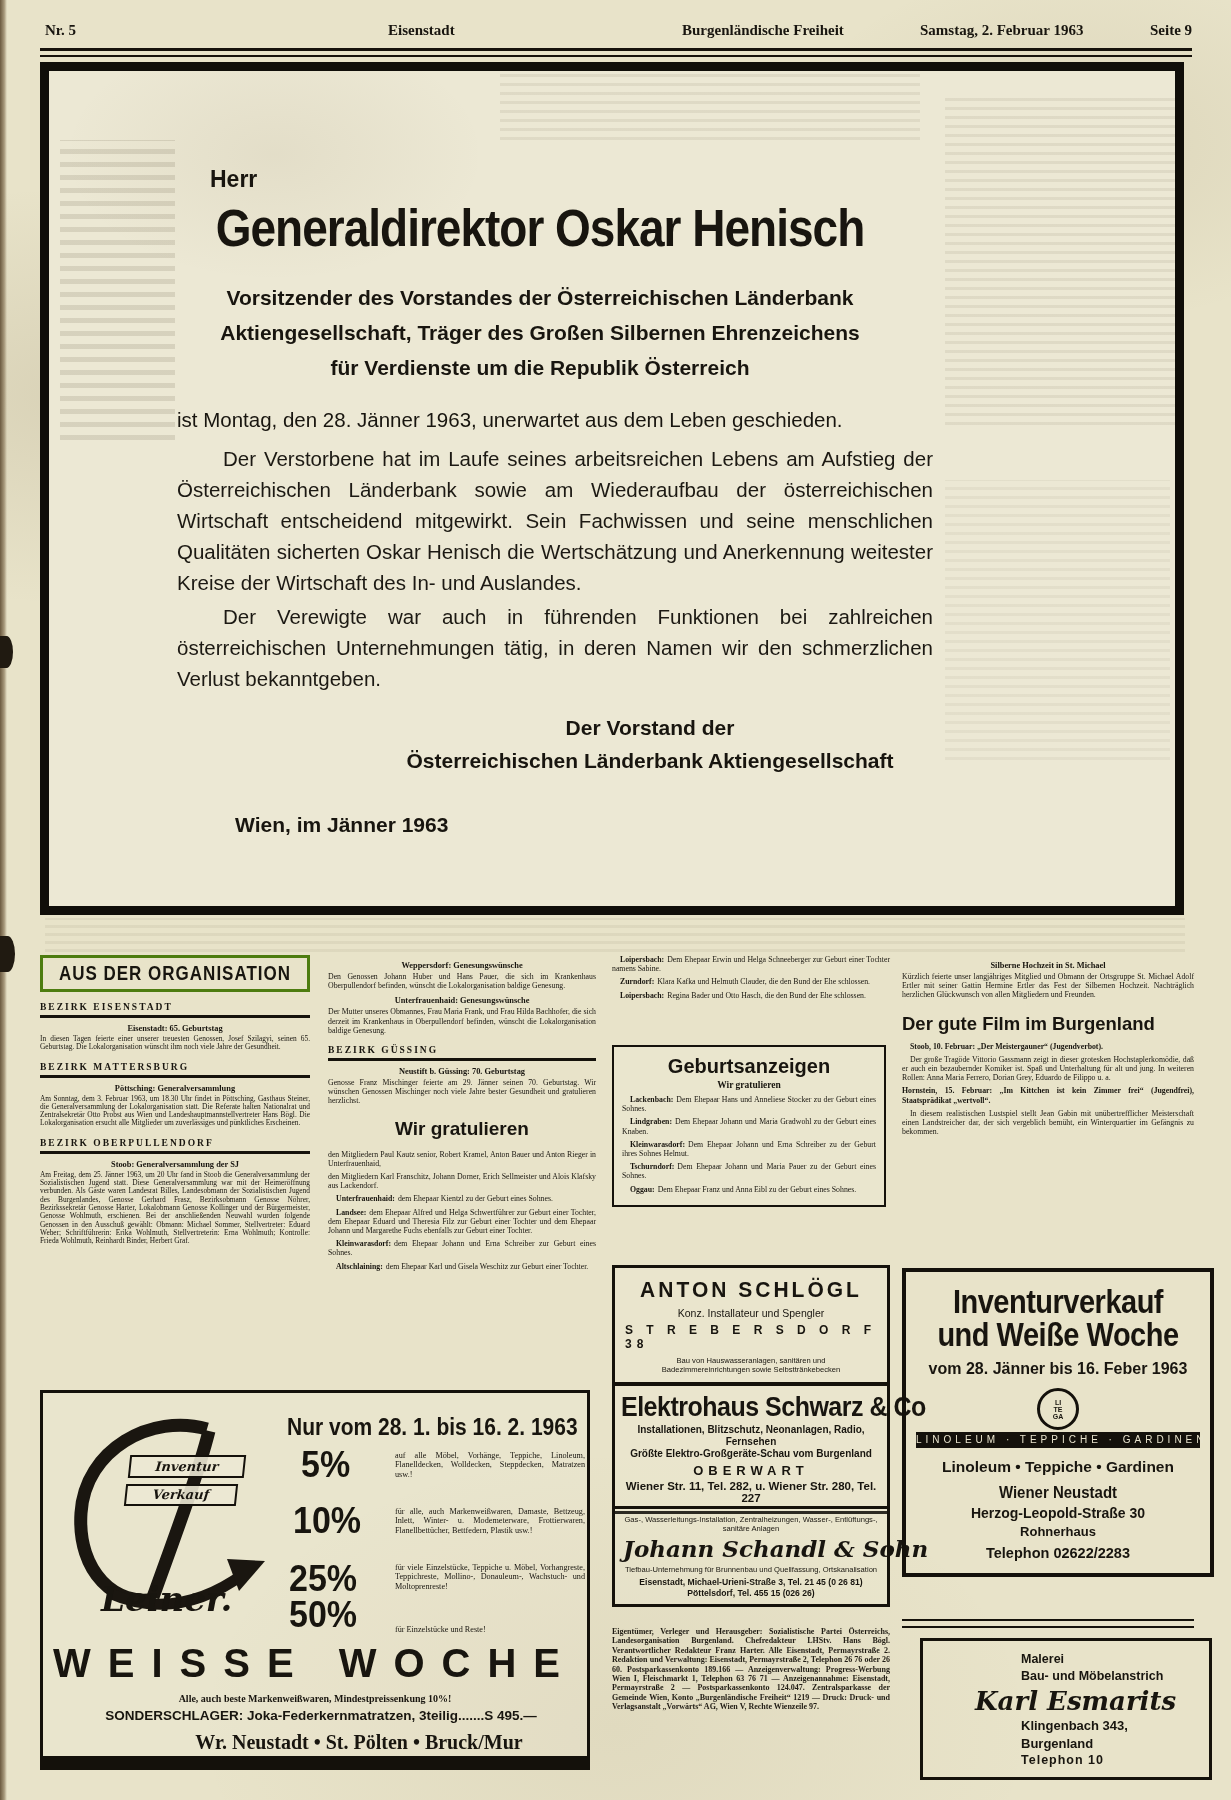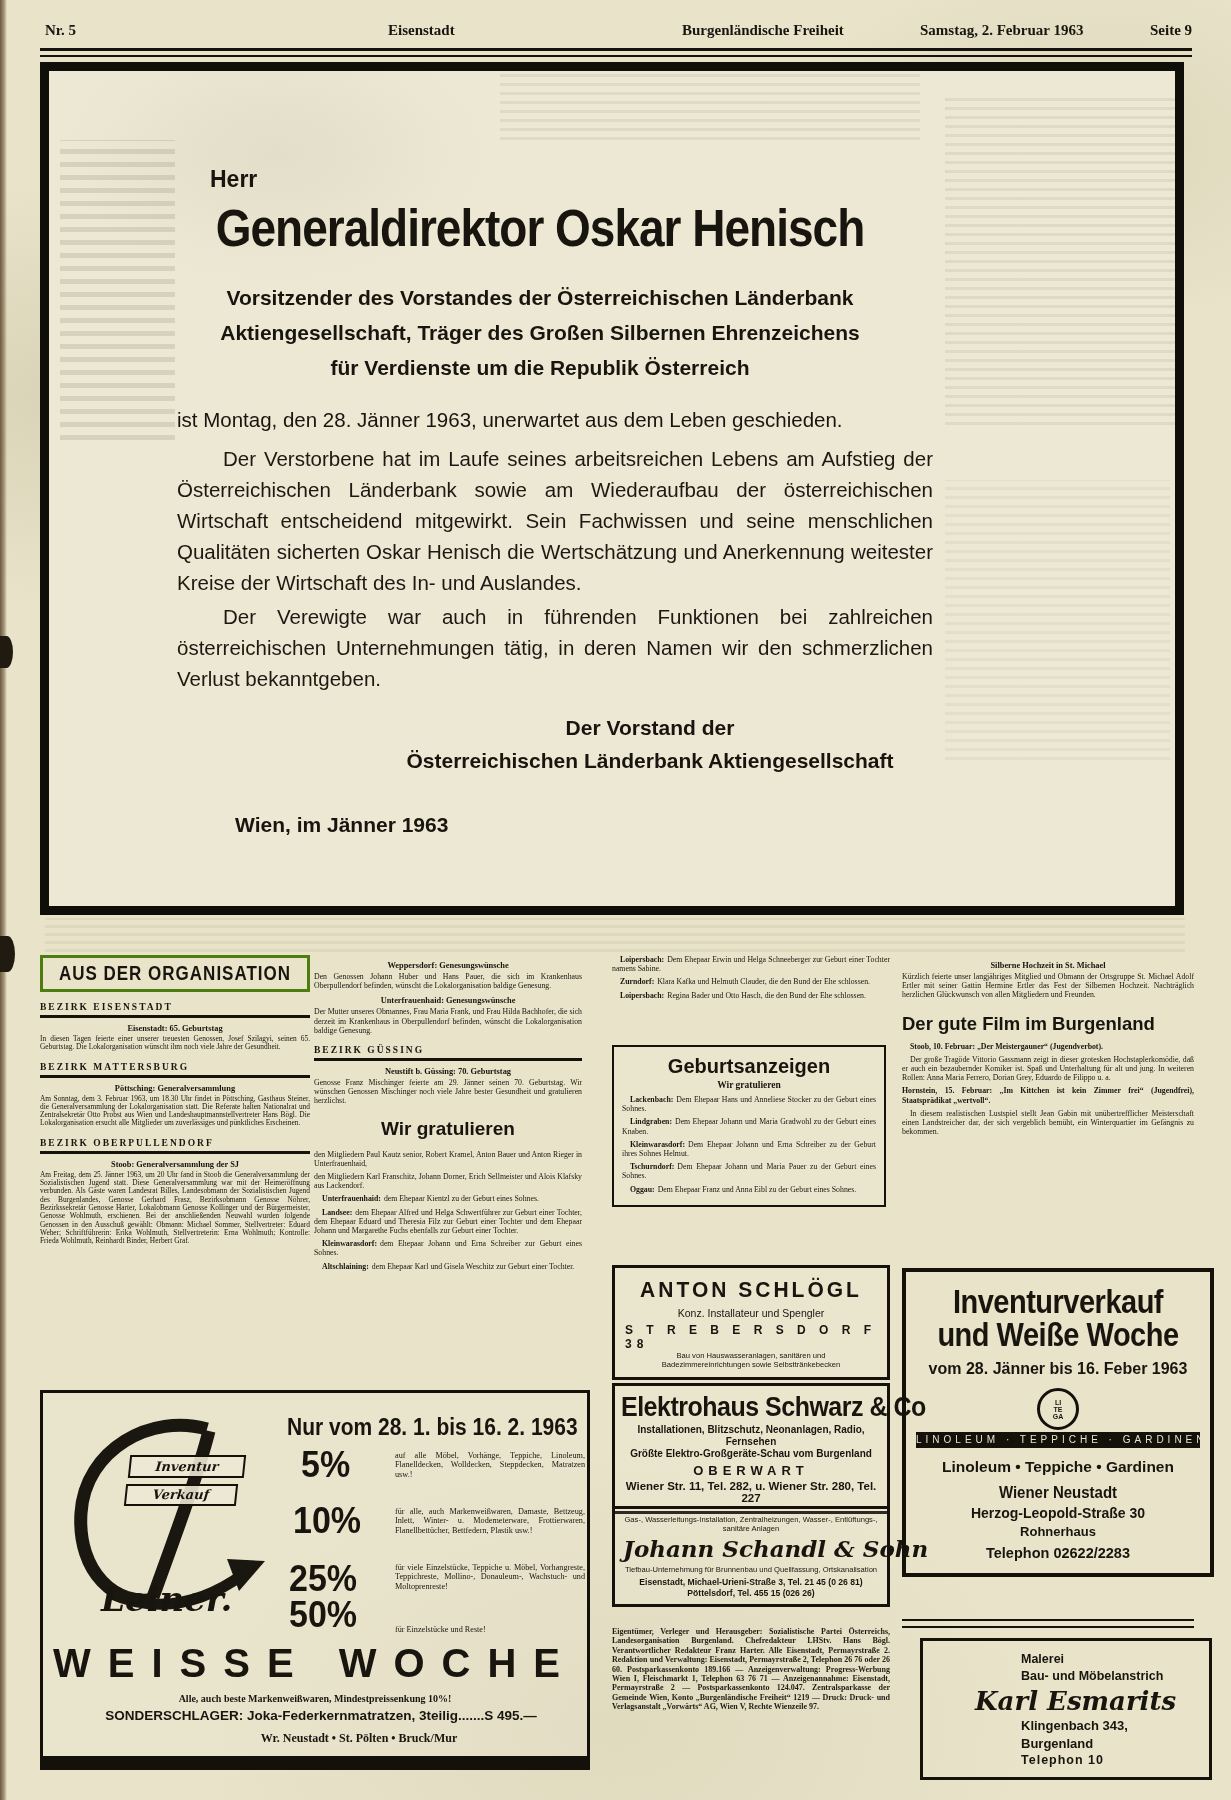--- a/index.html
+++ b/index.html
@@ -49,21 +49,21 @@
   .ob-sub1{top:215px;} .ob-sub2{top:250px;} .ob-sub3{top:285px;}
   .ob-intro{left:128px;top:337px;width:760px;font-size:20.5px;}
   .ob-p{left:128px;width:756px;font-size:20.5px;line-height:31px;text-align:justify;text-indent:46px;color:#1c1913;}
   .ob-p1{top:372px;} .ob-p2{top:530px;}
   .ob-sig{left:271px;top:640px;width:660px;text-align:center;font-size:21px;font-weight:bold;line-height:33px;}
   .ob-date{left:186px;top:742px;font-size:21px;font-weight:bold;}
 
   
   .col{position:absolute;top:955px;height:845px;}
   .col1{left:40px;width:270px;}
-  .col2{left:314px;width:268px;}
+  .col2{left:328px;width:268px;}
   .col3{left:612px;width:278px;}
   .col4{left:902px;width:292px;}
 
   .org-box{border:3px solid #4d7c0f;text-align:center;padding:6px 2px 5px;margin-bottom:9px;}
   .org-box span{font-family:"Liberation Sans",sans-serif;font-weight:bold;font-size:17px;letter-spacing:1px;transform:scale(1,1.15);display:inline-block;}
   .bezirk{font-weight:bold;font-size:9.5px;letter-spacing:2px;border-bottom:3px solid #15120b;padding-bottom:3px;margin:10px 0 6px;}
   .col-title{font-weight:bold;font-size:8.4px;text-align:center;margin:6px 0 2px;}
   .btxt{font-size:7.4px;line-height:8.3px;text-align:justify;margin:0 0 4px;}
   .col2 .btxt,.col3 .btxt,.col4 .btxt{font-size:7.8px;line-height:9.2px;}
   .lead{font-weight:bold;margin-right:3px;}
@@ -73,21 +73,21 @@
   .bold-par{font-weight:bold;}
 
   
   .births{left:0;top:90px;width:274px;border:2px solid #15120b;padding:5px 8px 7px;box-sizing:border-box;background:rgba(255,255,250,.12);}
   .births-title{font-family:"Liberation Sans",sans-serif;font-weight:bold;font-size:20px;text-align:center;margin:3px 0 2px;}
   .births-sub{font-weight:bold;font-size:9.5px;text-align:center;margin:0 0 5px;}
   .adbox{box-sizing:border-box;border:3px solid #15120b;background:rgba(255,255,250,.10);}
   .schloegl{left:0;top:310px;width:278px;padding:10px 10px 8px;}
   .schloegl-name{font-family:"Liberation Sans",sans-serif;font-weight:bold;font-size:21px;letter-spacing:3px;text-align:center;transform:scale(1,1.05);margin-bottom:5px;white-space:nowrap;}
   .schloegl-l1{font-family:"Liberation Sans",sans-serif;font-size:10.5px;text-align:center;margin-bottom:4px;}
-  .schloegl-l2{font-family:"Liberation Sans",sans-serif;font-weight:bold;font-size:12px;letter-spacing:5px;}
+  .schloegl-l2{font-family:"Liberation Sans",sans-serif;font-weight:bold;font-size:12px;letter-spacing:5px;margin-bottom:5px;}
   .schloegl-l3{font-family:"Liberation Sans",sans-serif;font-size:7.6px;line-height:9px;text-align:center;padding:0 8px;}
   .elektro{left:0;top:428px;width:278px;padding:6px 6px 7px;text-align:center;}
   .elektro-name{font-family:"Liberation Sans",sans-serif;font-weight:bold;font-size:25px;letter-spacing:-0.5px;transform:scale(1,1.1);white-space:nowrap;margin-bottom:3px;}
   .elektro-l{font-family:"Liberation Sans",sans-serif;font-weight:bold;font-size:10px;line-height:12px;}
   .elektro-city{font-family:"Liberation Sans",sans-serif;font-weight:bold;font-size:13px;letter-spacing:5px;margin:3px 0 2px;}
   .elektro-addr{font-family:"Liberation Sans",sans-serif;font-weight:bold;font-size:11.5px;}
   .schandl{left:0;top:551px;width:278px;padding:6px 8px;text-align:center;}
   .schandl-top{font-family:"Liberation Sans",sans-serif;font-size:7.6px;line-height:9px;margin-bottom:2px;}
   .schandl-name{font-family:"DejaVu Serif",serif;font-style:italic;font-weight:bold;font-size:23px;margin:1px 0 3px;white-space:nowrap;}
   .schandl-sub{font-family:"Liberation Sans",sans-serif;font-size:7.6px;line-height:9px;margin-bottom:3px;}
@@ -124,21 +124,21 @@
   .l-head{left:244px;top:22px;width:300px;font-family:"Liberation Sans",sans-serif;font-weight:bold;font-size:21px;white-space:nowrap;transform:scale(1,1.15);}
   .l-row .pct{font-family:"Liberation Sans",sans-serif;font-weight:bold;font-size:34px;transform:scale(1,1.1);}
   .l-row .otext{font-size:8.2px;line-height:9.4px;text-align:justify;width:190px;font-family:"Liberation Serif",serif;position:absolute;}
   .p5{left:258px;top:52px;} .t5{left:352px;top:58px;}
   .p10{left:250px;top:108px;} .t10{left:352px;top:114px;}
   .p25{left:246px;top:166px;} .t25{left:352px;top:170px;}
   .p50{left:246px;top:202px;} .t50{left:352px;top:232px;}
   .l-ww{left:0;top:248px;width:544px;text-align:center;font-family:"Liberation Sans",sans-serif;font-weight:bold;font-size:40px;letter-spacing:17px;white-space:nowrap;}
   .l-s1{left:0;top:300px;width:544px;text-align:center;font-size:10px;font-weight:bold;}
   .l-s2{left:6px;top:315px;width:544px;text-align:center;font-family:"Liberation Sans",sans-serif;font-weight:bold;font-size:13.5px;}
-  .l-cit{left:0;top:338px;width:632px;text-align:center;font-size:12px;font-weight:bold;}
+  .l-cit{left:0;top:338px;width:632px;text-align:center;font-size:20px;font-weight:bold;}
 </style>
 </head>
 <body>
 
 <div class="abs edge"></div>
 <div class="abs punch p1"></div>
 <div class="abs punch p2"></div>
 
 <div class="header">
   <span class="h-nr">Nr. 5</span>

